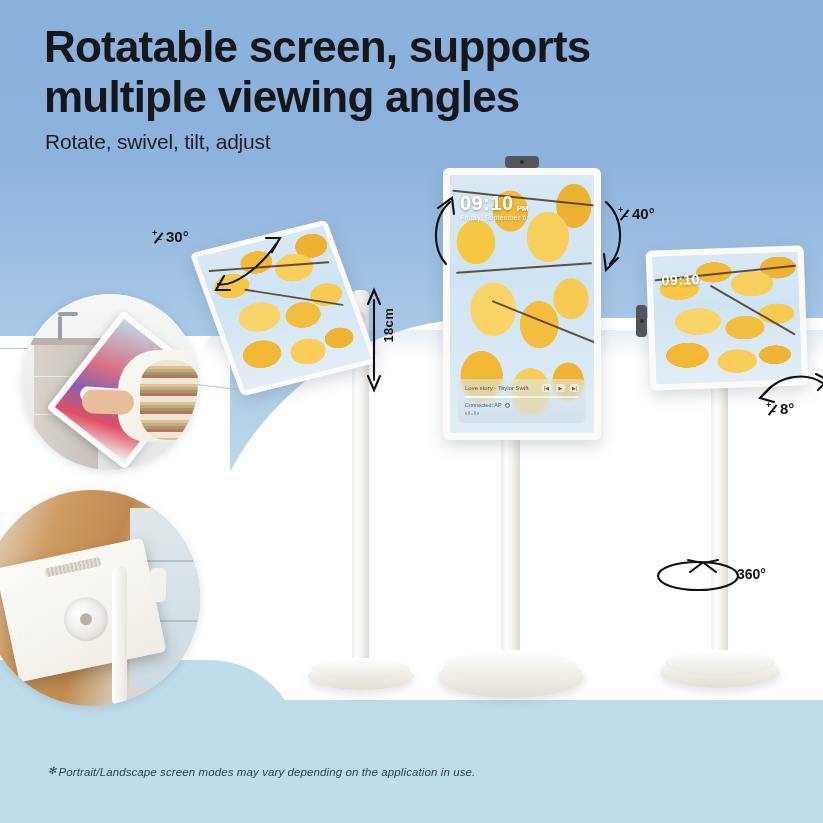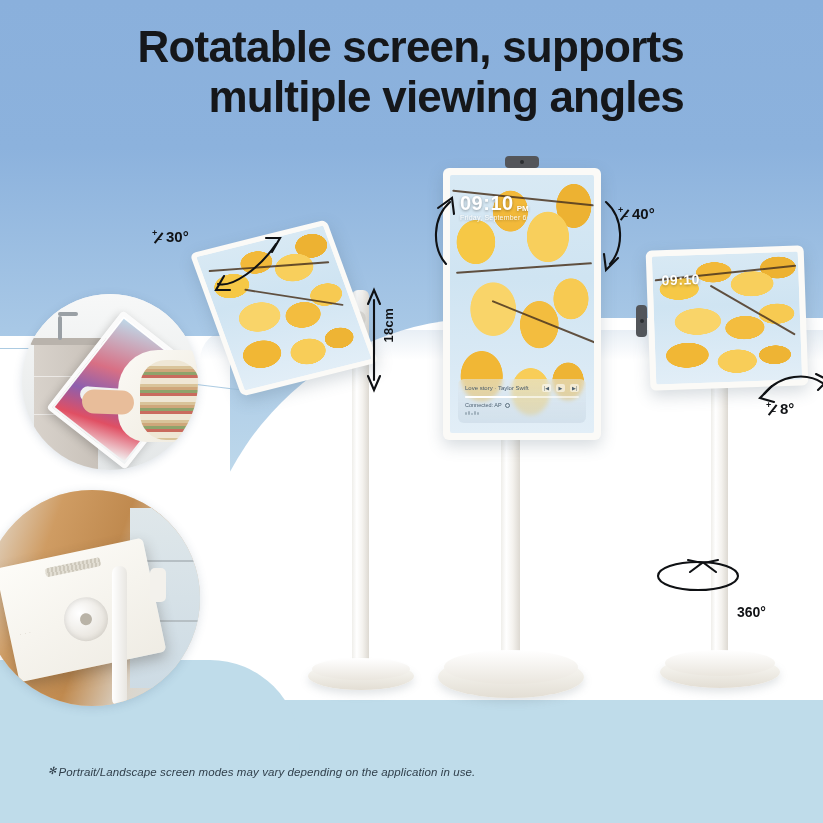--- a/index.html
+++ b/index.html
@@ -11,21 +11,20 @@
   #stage{
     position:relative;width:823px;height:823px;overflow:hidden;
     background:linear-gradient(180deg,#8ab0dc 0%,#8cb2dd 18%,#a8c8e6 40%,#c3dcec 62%,#c6dded 100%);
   }
 
   
   .headline{
     position:absolute;left:44px;top:22px;width:640px;
     font-size:44px;line-height:50px;font-weight:700;color:#15171a;
     letter-spacing:-0.8px;
-    text-align:right;
   }
   .subhead{
     position:absolute;left:45px;top:130px;
     font-size:21px;color:#1d2024;font-weight:400;letter-spacing:-0.2px;
   }
   .floor-curve{
     position:absolute;left:196px;top:318px;width:700px;height:420px;
     background:#ffffff;border-radius:290px 0 0 0;
   }
   .floor-left{
@@ -171,20 +170,21 @@
     font-size:11.5px;color:#31404c;letter-spacing:.1px;font-style:italic;
   }
   .footnote .star{font-size:10px;vertical-align:2px;margin-right:2px;}
 </style>
 </head>
 <body>
 
 <div id="stage">
 
   <div class="headline">Rotatable screen, supports multiple viewing angles</div>
+  <div class="subhead">Rotate, swivel, tilt, adjust</div>
 
   <div class="floor-curve"></div>
   <div class="floor-left"></div>
   <div class="floor-shadow"></div>
   <div class="bottomband"></div>
   <div class="bottomband-curve"></div>
 
   <div class="guide" style="left:0;top:348px;width:34px;"></div>
   <div class="guide" style="left:178px;top:386px;width:70px;transform:rotate(7deg);"></div>
 
@@ -327,21 +327,21 @@
 
   <div class="ann" style="left:766px;top:400px;">
     <span class="pm"><i class="p">+</i><i class="m">–</i><u></u></span><span>8°</span>
   </div>
   <svg class="arrow" style="left:756px;top:368px;width:76px;height:42px" viewBox="0 0 76 42">
     <path d="M8 26 C 24 6, 52 4, 68 16"></path>
     <path d="M16 18 L 4 30 L 18 34" fill="#0f1114" stroke="none"></path>
     <path d="M60 6 L 72 12 L 62 22" fill="#0f1114" stroke="none"></path>
   </svg>
 
-  <div class="ann" style="left:737px;top:566px;font-size:14px;margin-top:38px;">
+  <div class="ann" style="left:737px;top:566px;font-size:14px;">
     <span>360°</span>
   </div>
   <svg class="arrow" style="left:652px;top:552px;width:92px;height:46px" viewBox="0 0 92 46">
     <ellipse cx="46" cy="24" rx="40" ry="14"></ellipse>
     <path d="M36 8 L 50 11 L 38 20" fill="#0f1114" stroke="none"></path>
     <path d="M64 20 L 52 11 L 66 8" fill="#0f1114" stroke="none"></path>
   </svg>
 
   <svg class="arrow" style="left:366px;top:288px;width:16px;height:104px" viewBox="0 0 16 104">
     <path d="M8 12 L 8 92"></path>

